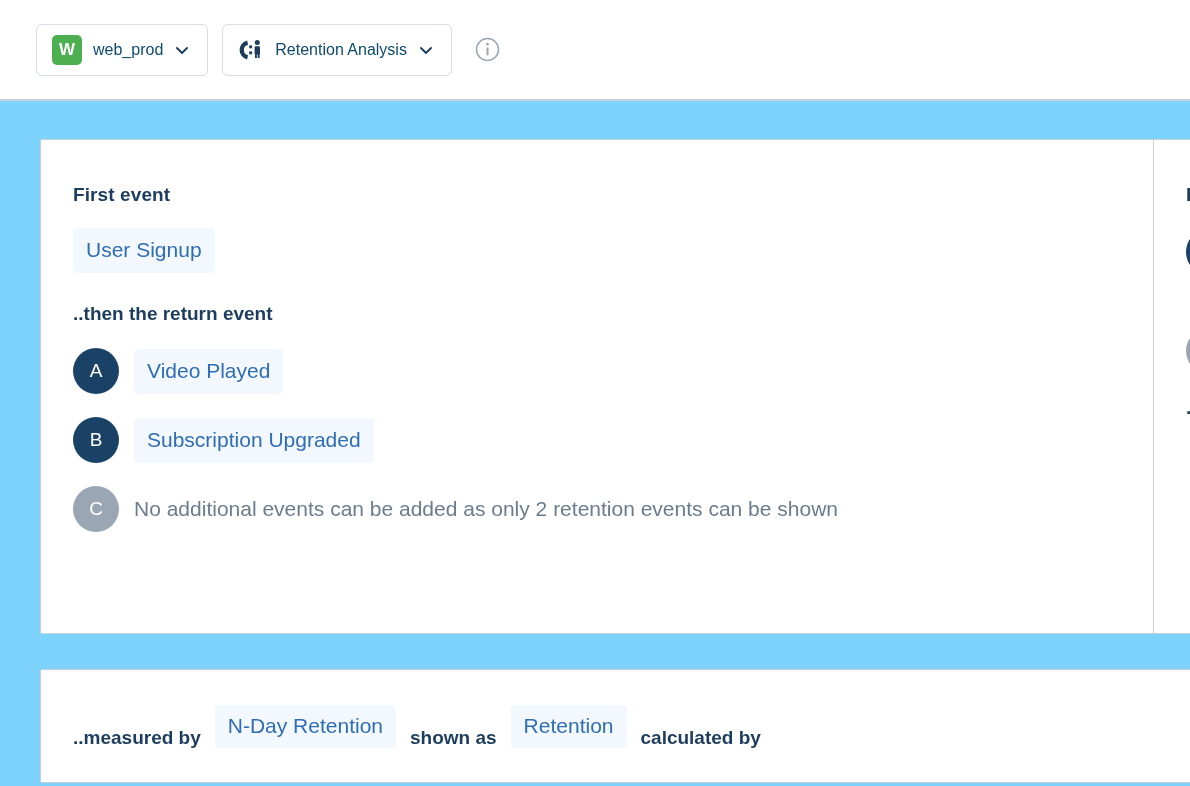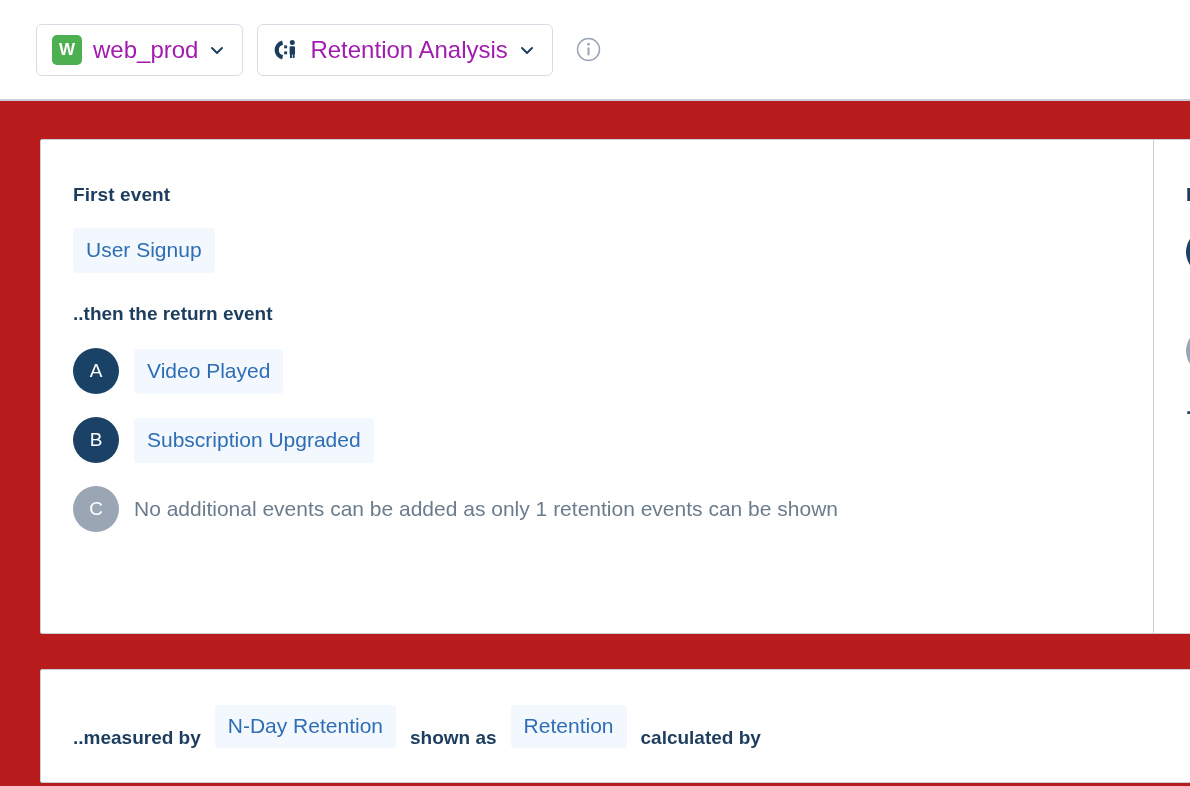--- a/index.html
+++ b/index.html
@@ -51,22 +51,22 @@
     font-size: 17px;
     font-weight: bold;
     display: flex;
     align-items: center;
     justify-content: center;
     line-height: 1;
     flex: none;
   }
 
   .sel-label {
-    font-size: 24px;
-    color: #a21caf;
+    font-size: 16px;
+    color: #0c4a6e;
     white-space: nowrap;
   }
 
   .chev {
     width: 16px; height: 16px;
     flex: none;
     display: block;
   }
   .chev svg { display:block; }
 
@@ -83,21 +83,21 @@
     flex: none;
     cursor: pointer;
   }
   .info-icon svg { display:block; }
 
   
   .page {
     position: absolute;
     left: 0; top: 101px;
     width: 1190px; height: 685px;
-    background: #b91c1c;
+    background: #7dd3fc;
     padding: 38px 0 0 40px;
   }
 
   .card {
     background: #ffffff;
     border: 1px solid #c7cfd9;
     border-radius: 2px;
     position: relative;
   }
 
@@ -305,21 +305,21 @@
           <span class="pill">Video Played</span>
         </div>
 
         <div class="evt-row">
           <span class="evt-badge">B</span>
           <span class="pill">Subscription Upgraded</span>
         </div>
 
         <div class="evt-row">
           <span class="evt-badge disabled">C</span>
-          <span class="evt-note">No additional events can be added as only 1 retention events can be shown</span>
+          <span class="evt-note">No additional events can be added as only 2 retention events can be shown</span>
         </div>
       </div>
 
       <div class="col-divider"></div>
 
       <div class="right-col">
         <div class="stub-title">First event</div>
         <div class="stub-row">
           <span class="stub-badge"></span>
         </div>

